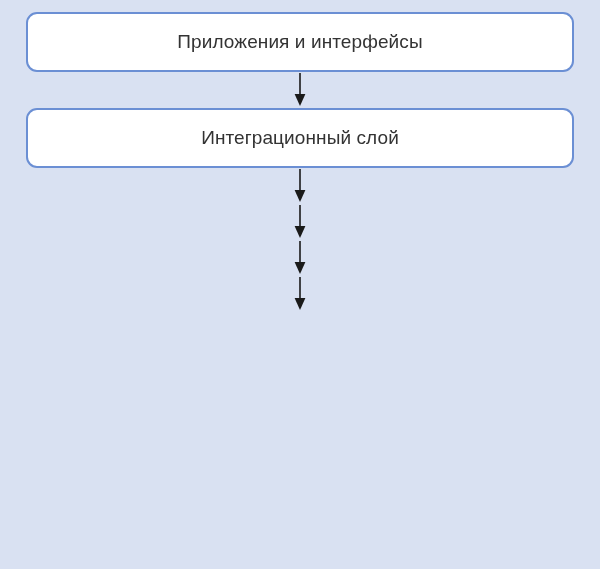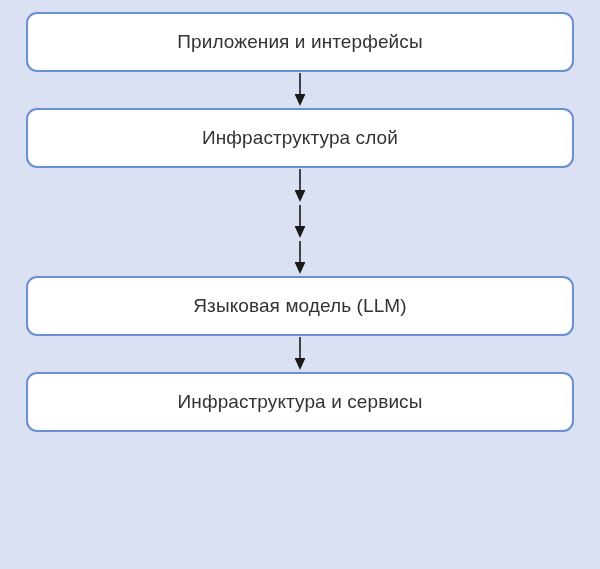--- a/index.html
+++ b/index.html
@@ -77,21 +77,21 @@
     <div class="connector">
       <span>
         <svg width="14" height="34" viewBox="0 0 14 34" aria-hidden="true">
           <line x1="7" y1="0" x2="7" y2="24" stroke="#1a1a1a" stroke-width="1.6"></line>
           <polygon points="7,33 1.6,21 12.4,21" fill="#1a1a1a"></polygon>
         </svg>
       </span>
     </div>
 
     <div class="node">
-      <span class="node-label">Инфраструктура слой</span>
+      <span class="node-label">Интеграционный слой</span>
     </div>
 
     <div class="connector">
       <span>
         <svg width="14" height="34" viewBox="0 0 14 34" aria-hidden="true">
           <line x1="7" y1="0" x2="7" y2="24" stroke="#1a1a1a" stroke-width="1.6"></line>
           <polygon points="7,33 1.6,21 12.4,21" fill="#1a1a1a"></polygon>
         </svg>
       </span>
     </div>
@@ -109,31 +109,25 @@
 
     <div class="connector">
       <span>
         <svg width="14" height="34" viewBox="0 0 14 34" aria-hidden="true">
           <line x1="7" y1="0" x2="7" y2="24" stroke="#1a1a1a" stroke-width="1.6"></line>
           <polygon points="7,33 1.6,21 12.4,21" fill="#1a1a1a"></polygon>
         </svg>
       </span>
     </div>
 
-    <div class="node">
-      <span class="node-label">Языковая модель (LLM)</span>
-    </div>
 
     <div class="connector">
       <span>
         <svg width="14" height="34" viewBox="0 0 14 34" aria-hidden="true">
           <line x1="7" y1="0" x2="7" y2="24" stroke="#1a1a1a" stroke-width="1.6"></line>
           <polygon points="7,33 1.6,21 12.4,21" fill="#1a1a1a"></polygon>
         </svg>
       </span>
     </div>
 
-    <div class="node">
-      <span class="node-label">Инфраструктура и сервисы</span>
-    </div>
 
   </div>
 </div>
 
 </body></html>

